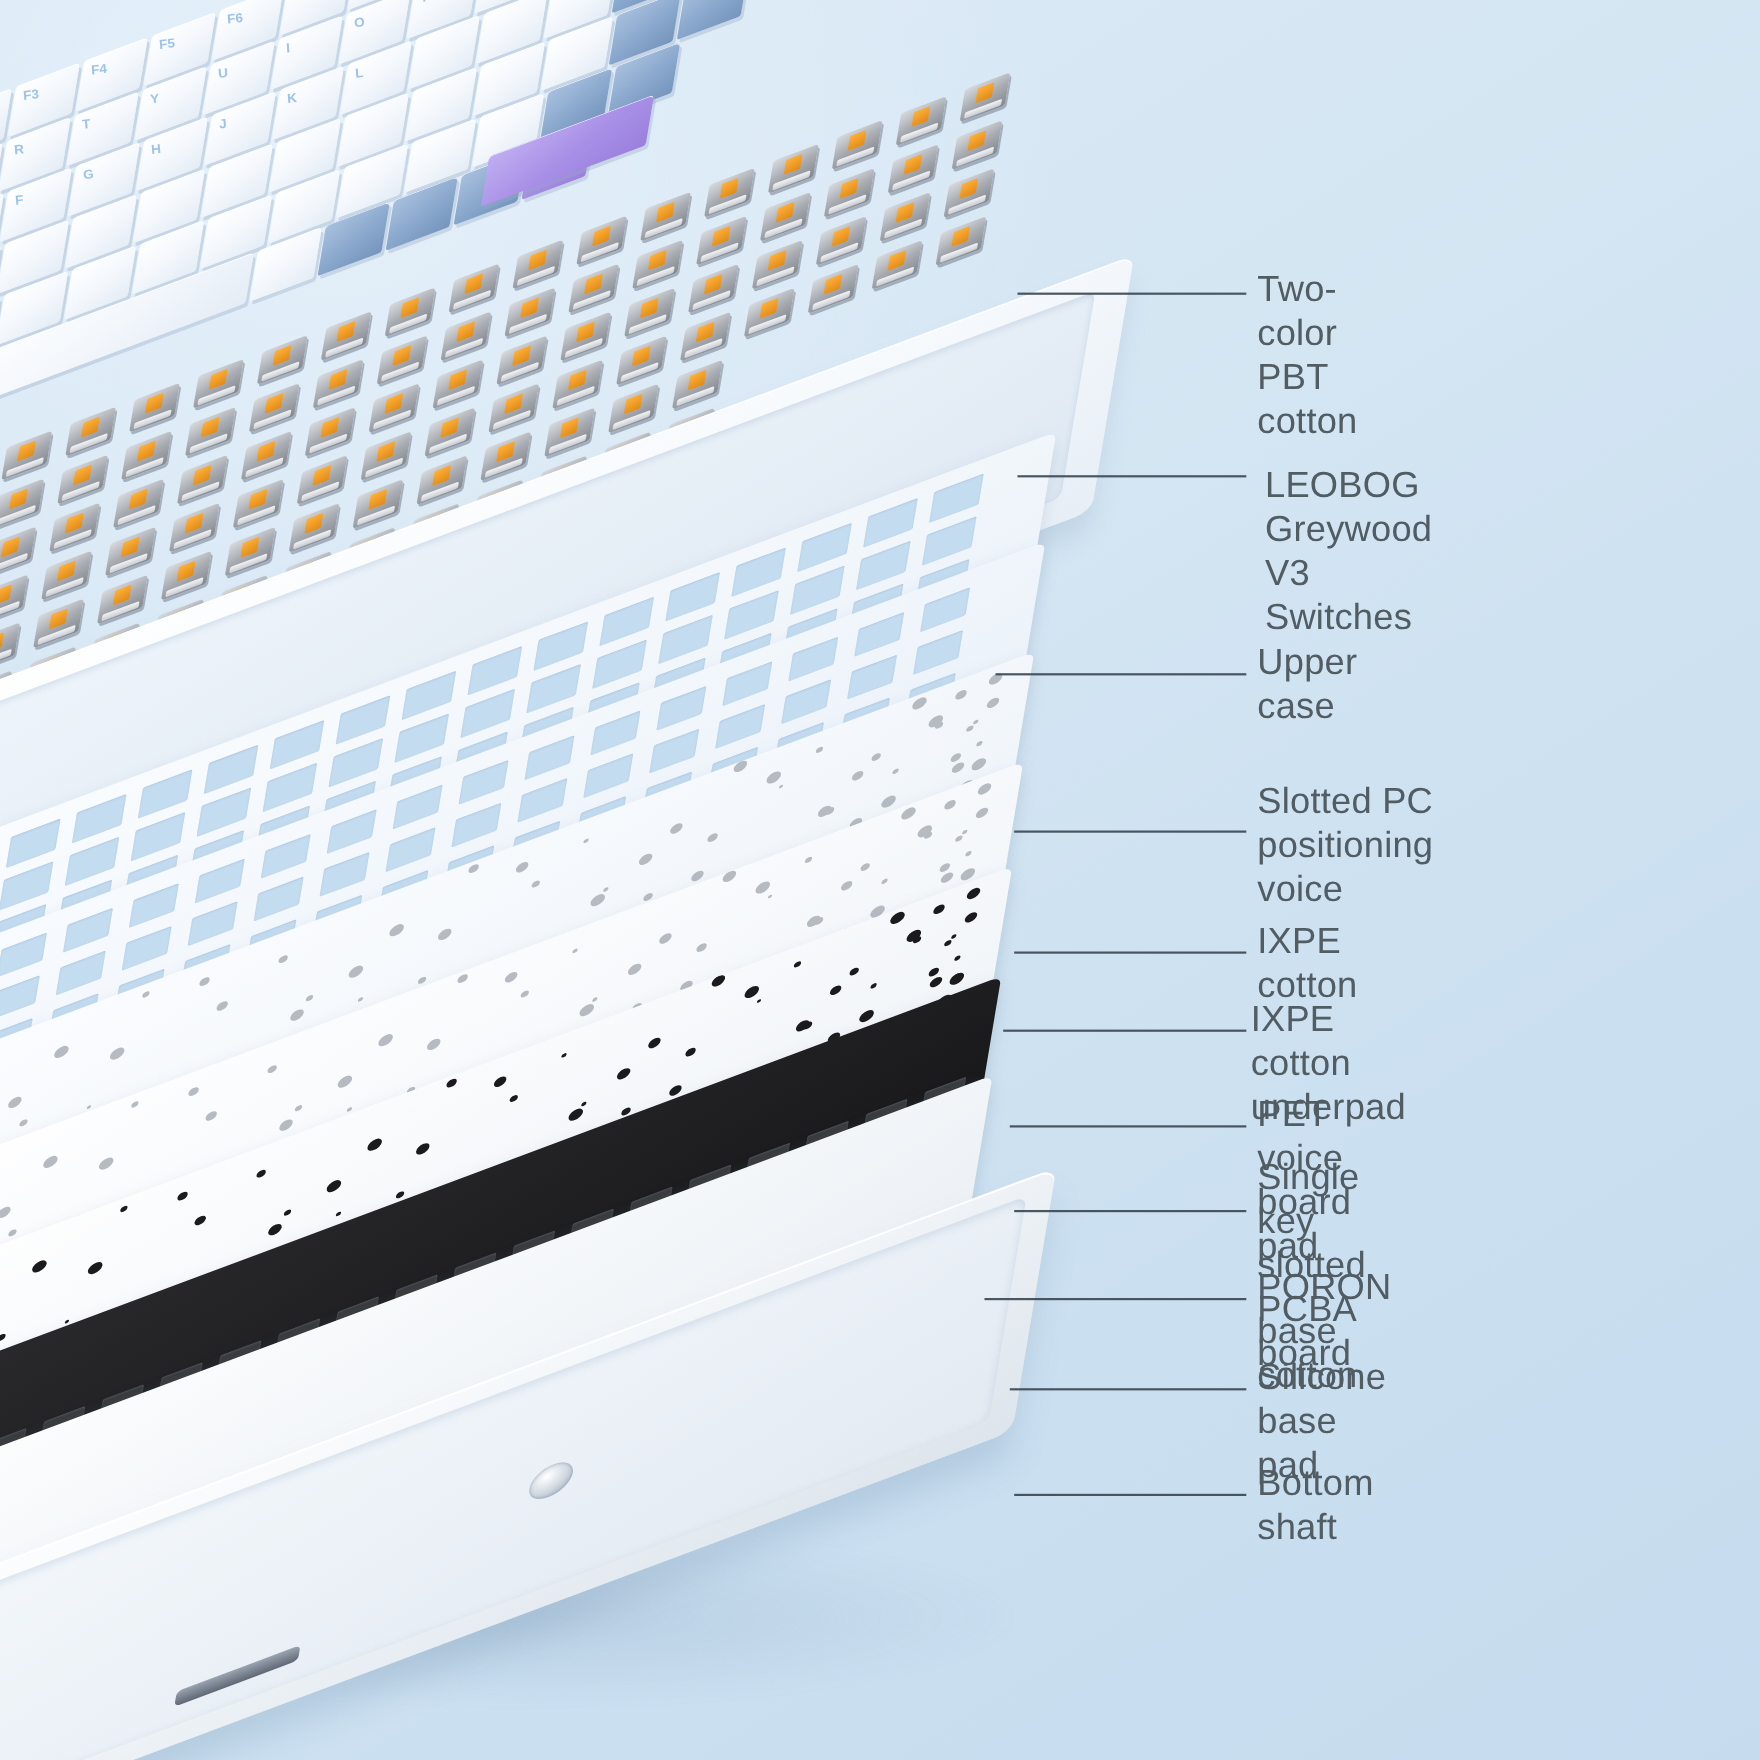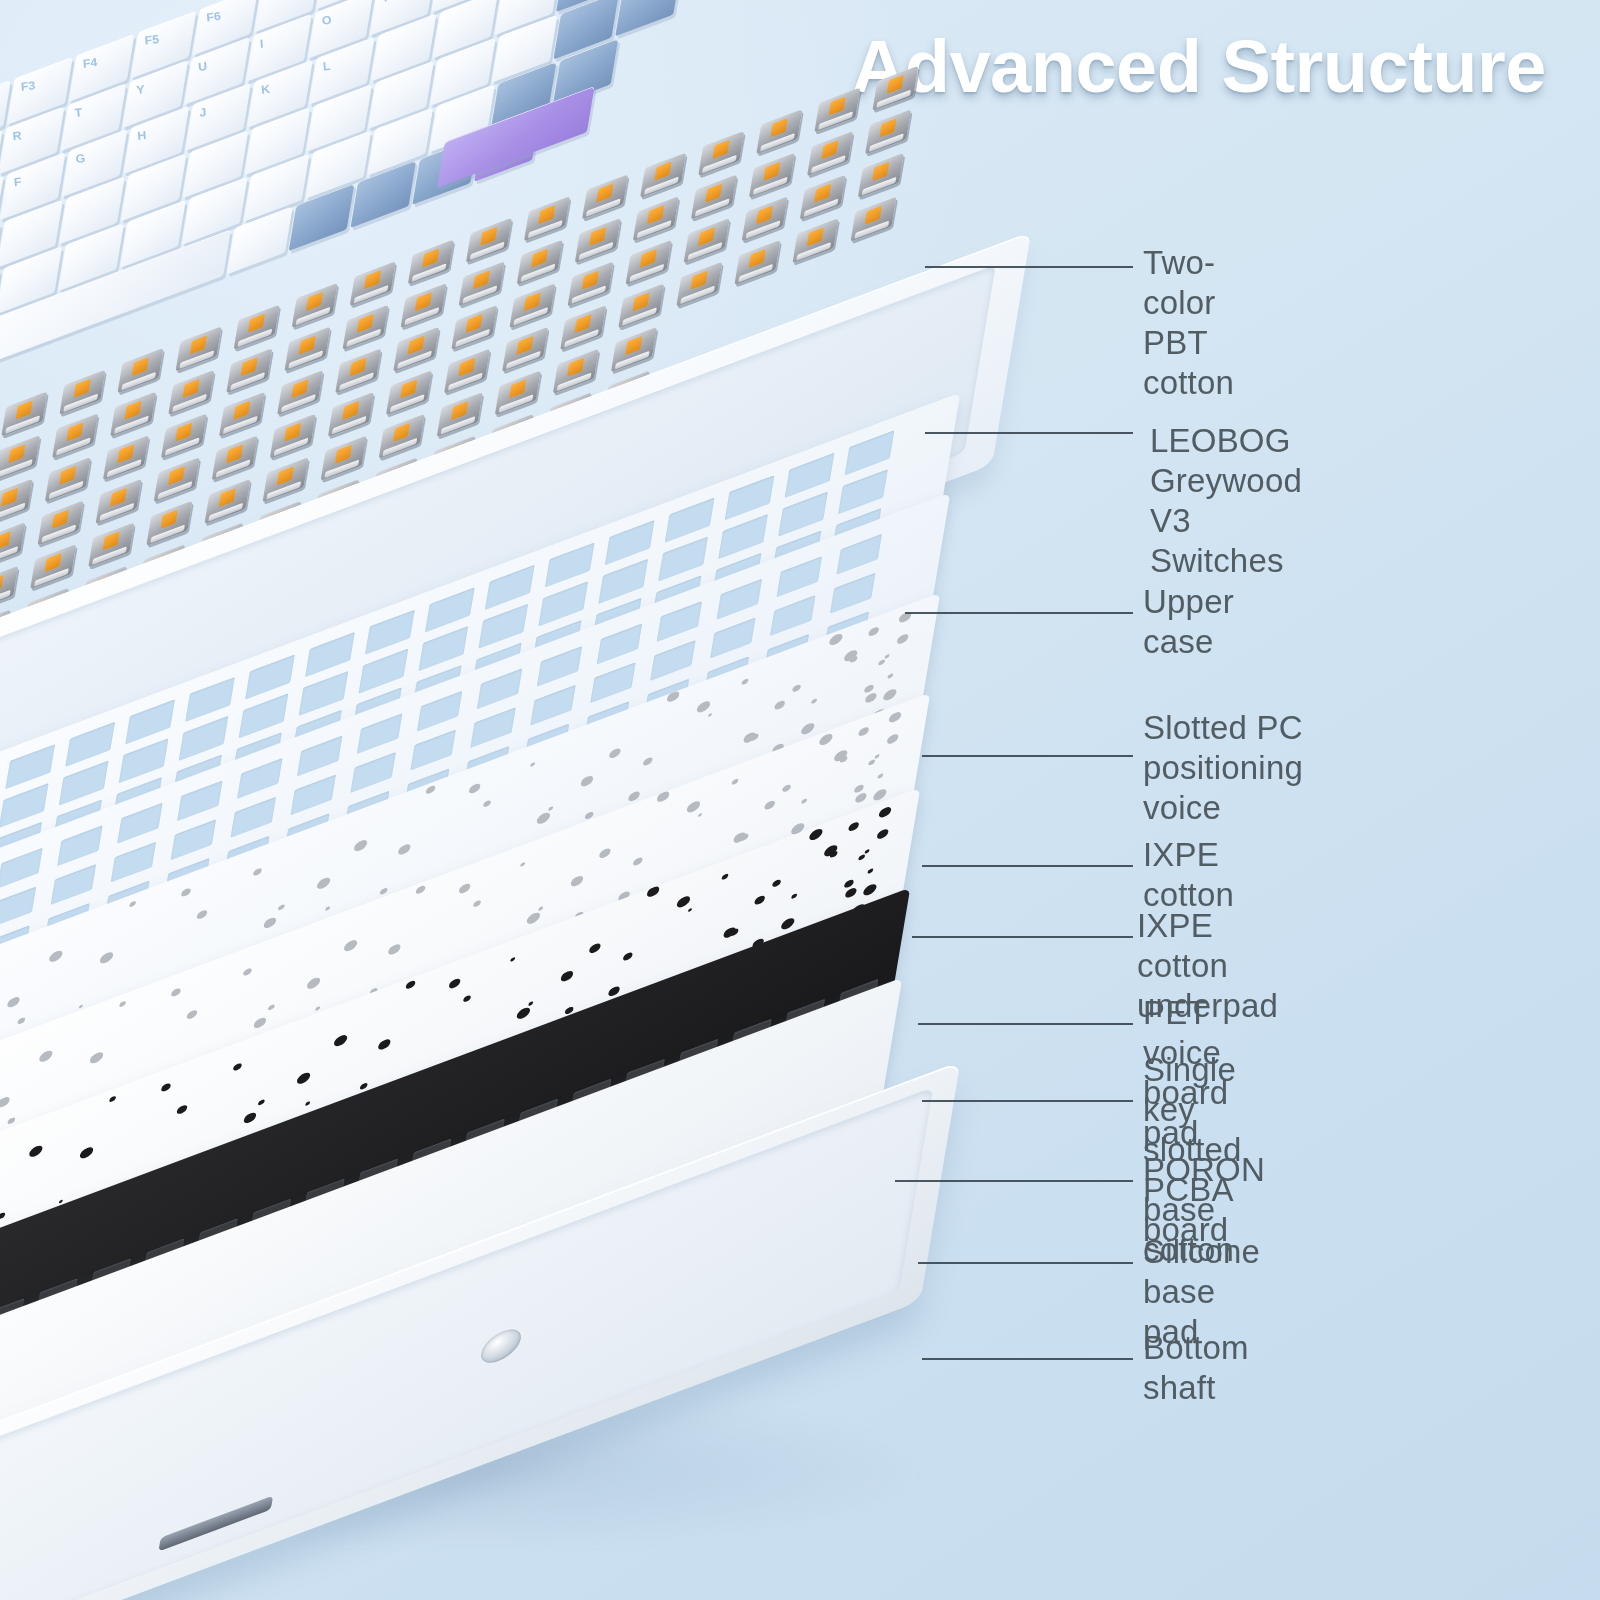--- a/index.html
+++ b/index.html
@@ -169,21 +169,20 @@
     position:absolute; left:30px; top:1390px; width:900px; height:160px;
     background:radial-gradient(ellipse at center, rgba(120,150,180,.22) 0%, rgba(120,150,180,0) 70%);
     filter:blur(6px);
   }
 </style>
 </head>
 <body>
 
 <div id="stage">
 
-  <div id="title">Advanced Structure</div>
 
   <div id="ground"></div>
 
   <div id="assembly">
 
     <div id="keycaps-block">
         <div class="kc white" style="width: 62px; height: 58px; left: 132px; top: 0px;"></div>
         <div class="kc white" style="width: 62px; height: 58px; left: 198px; top: 0px;">
           <span class="lg">F3</span>
         </div>

